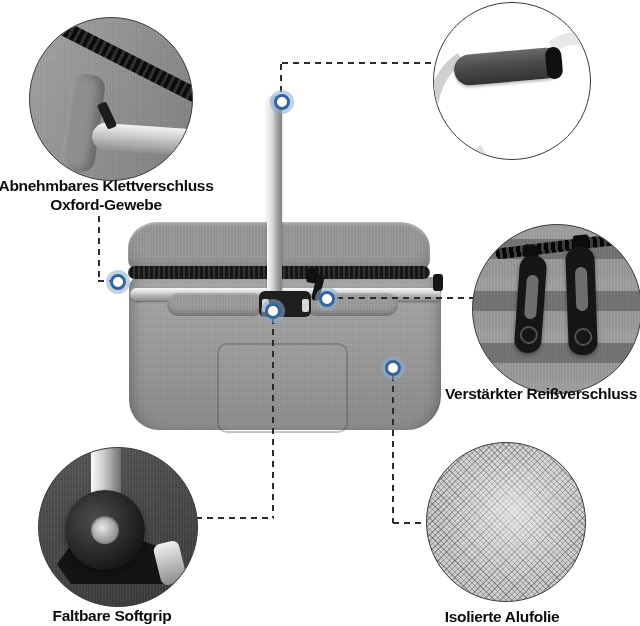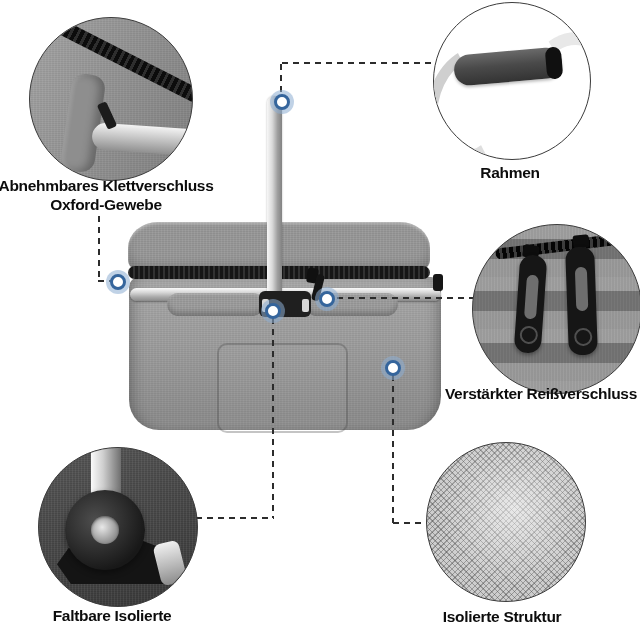--- a/index.html
+++ b/index.html
@@ -208,22 +208,21 @@
   </div>
 
   <div class="abs callout c-foil"></div>
 
   <div class="label" style="left:-14px;top:176px;width:240px;">
     <div>Abnehmbares Klettverschluss</div>
     <div>Oxford-Gewebe</div>
   </div>
 
   <div class="label" style="left:410px;top:163px;width:200px;">
-    <div>Rahmen</div>
   </div>
 
   <div class="label" style="right:3px;top:384px;">Verstärkter Reißverschluss</div>
 
-  <div class="label" style="left:32px;top:606px;width:160px;">Faltbare Isolierte</div>
-
-  <div class="label" style="left:422px;top:607px;width:160px;">Isolierte Struktur</div>
+  <div class="label" style="left:32px;top:606px;width:160px;">Faltbare Softgrip</div>
+
+  <div class="label" style="left:422px;top:607px;width:160px;">Isolierte Alufolie</div>
 
 </div>
 
 </body></html>

